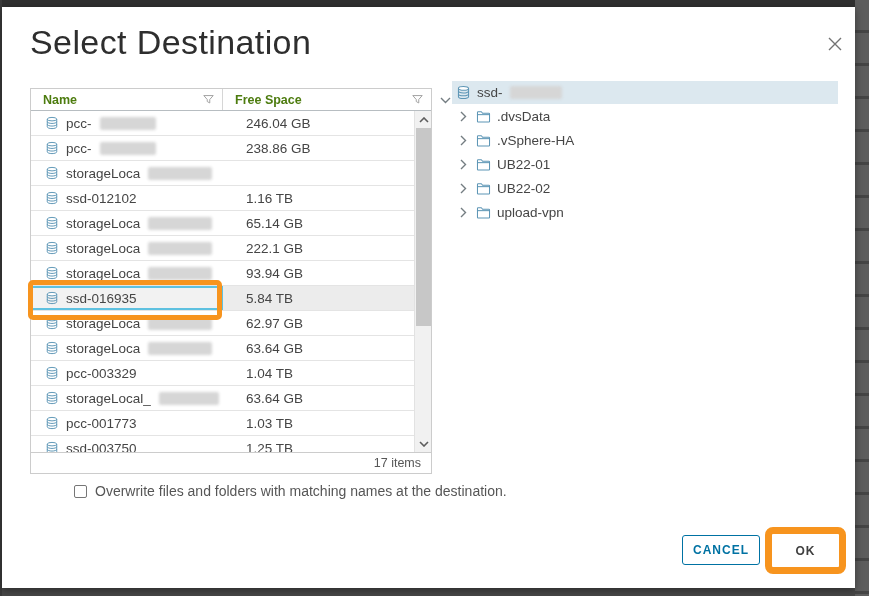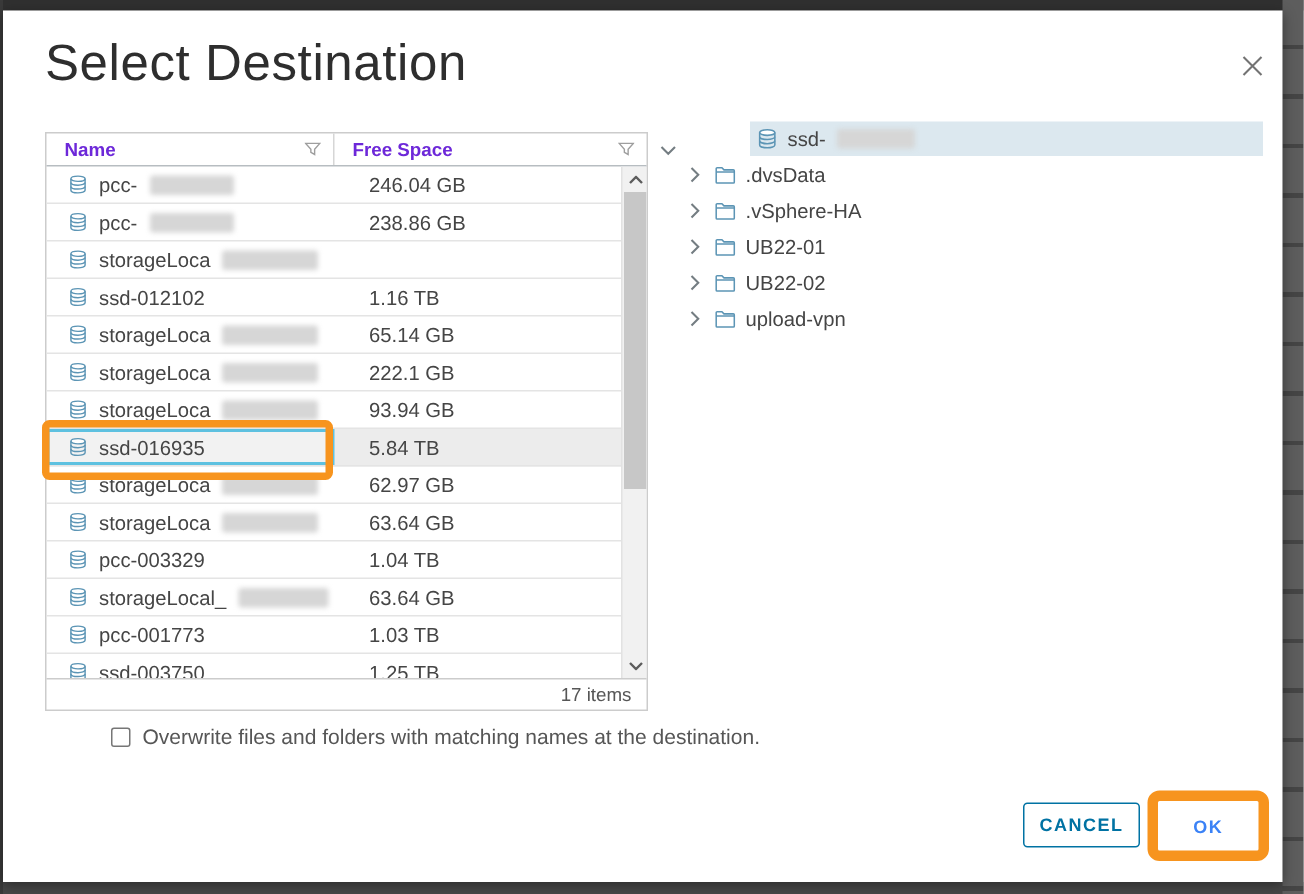--- a/index.html
+++ b/index.html
@@ -27,21 +27,21 @@
   }
   .close-btn { position:absolute; left:822px; top:26px; width:22px; height:22px; cursor:pointer;
                display:flex; align-items:center; justify-content:center; }
 
   
   .datagrid {
     position:absolute; left:28px; top:81px; width:402px; height:386px;
     border:1px solid #cccccc; font-size:13.5px; background:#fff;
   }
   .dg-header { display:flex; height:22px; border-bottom:1px solid #b7bdc1; }
-  .dg-hcell { display:flex; align-items:center; padding:0 8px 0 12px; font-size:12.5px; font-weight:700; color:#6d28d9; }
+  .dg-hcell { display:flex; align-items:center; padding:0 8px 0 12px; font-size:12.5px; font-weight:700; color:#4d7c0f; }
   .dg-hcell .spacer { flex:1; }
   .dg-hcell.name { width:192px; border-right:1px solid #d6d6d6; }
   .dg-hcell.free { flex:1; }
   .dg-viewport { position:relative; height:341px; overflow:hidden; }
   .dg-rows { position:absolute; left:0; top:0; width:385px; }
   .dg-row { display:flex; height:25px; align-items:center; border-bottom:1px solid #e4e4e4; cursor:pointer; }
   .dg-row.selected { background:#ececec; }
   .dg-cell-name { width:192px; display:flex; align-items:center; gap:7px; padding-left:14px; height:100%; }
   .dg-row.selected .dg-cell-name {
     box-shadow:inset 0 0 0 2px #5ec1e0; background:#f2f2f2;
@@ -57,35 +57,35 @@
                   align-items:center; justify-content:center; color:#5c5c5c; font-size:10px; }
   .scroll-arrow.up { top:0; } .scroll-arrow.down { bottom:0; }
   .dg-footer { height:21px; border-top:1px solid #cccccc; display:flex; align-items:center;
                justify-content:flex-end; padding-right:10px; font-size:12.5px; color:#565656; }
 
   
   .tree { position:absolute; left:436px; top:74px; width:404px; font-size:13.5px; color:#454545; }
   .tree-row { display:flex; align-items:center; height:24px; gap:6px; cursor:pointer; }
   .tree-root { background:#dce8ef; width:386px; margin-left:14px; padding-left:4px; height:23px;
                display:flex; align-items:center; gap:6px; cursor:pointer; }
-  .tree-root-wrap { display:flex; align-items:flex-end;gap:48px; }
+  .tree-root-wrap { display:flex; align-items:flex-end; }
   .tree-caret { width:14px; display:flex; justify-content:center; color:#747d82; flex:0 0 14px; }
   .tree-children .tree-row { padding-left:18px;text-align:center; }
 
   
   .overwrite-row { position:absolute; left:28px; top:476px; display:flex; align-items:center; gap:8px;padding-left:44px; }
   .checkbox { width:13px; height:13px; border:1px solid #767676; border-radius:2px; background:#fff; cursor:pointer; }
   .overwrite-label { font-size:14px; color:#565656; }
 
   
   .btn { position:absolute; display:flex; align-items:center; justify-content:center;
          font-size:12px; font-weight:700; letter-spacing:1px; border-radius:3px; cursor:pointer; }
   .btn-cancel { left:680px; top:528px; width:78px; height:30px;
                 color:#0072a3; border:1px solid #0072a3; background:#fff; }
-  .btn-ok { left:770px; top:527px; width:67px; height:33px; color:#3b82f6; background:#fff; }
+  .btn-ok { left:770px; top:527px; width:67px; height:33px; color:#404040; background:#fff; }
 
   
   .annotation { position:absolute; border-style:solid; border-color:#f7941e; pointer-events:none; z-index:20; }
   .annotation-row { left:26px; top:273px; width:194px; height:40px; border-width:5px; border-radius:5px; }
   .annotation-ok  { left:763px; top:520px; width:81px; height:47px; border-width:7px; border-radius:8px; }
 
   svg { display:block; }
 </style>
 </head>
 <body>

